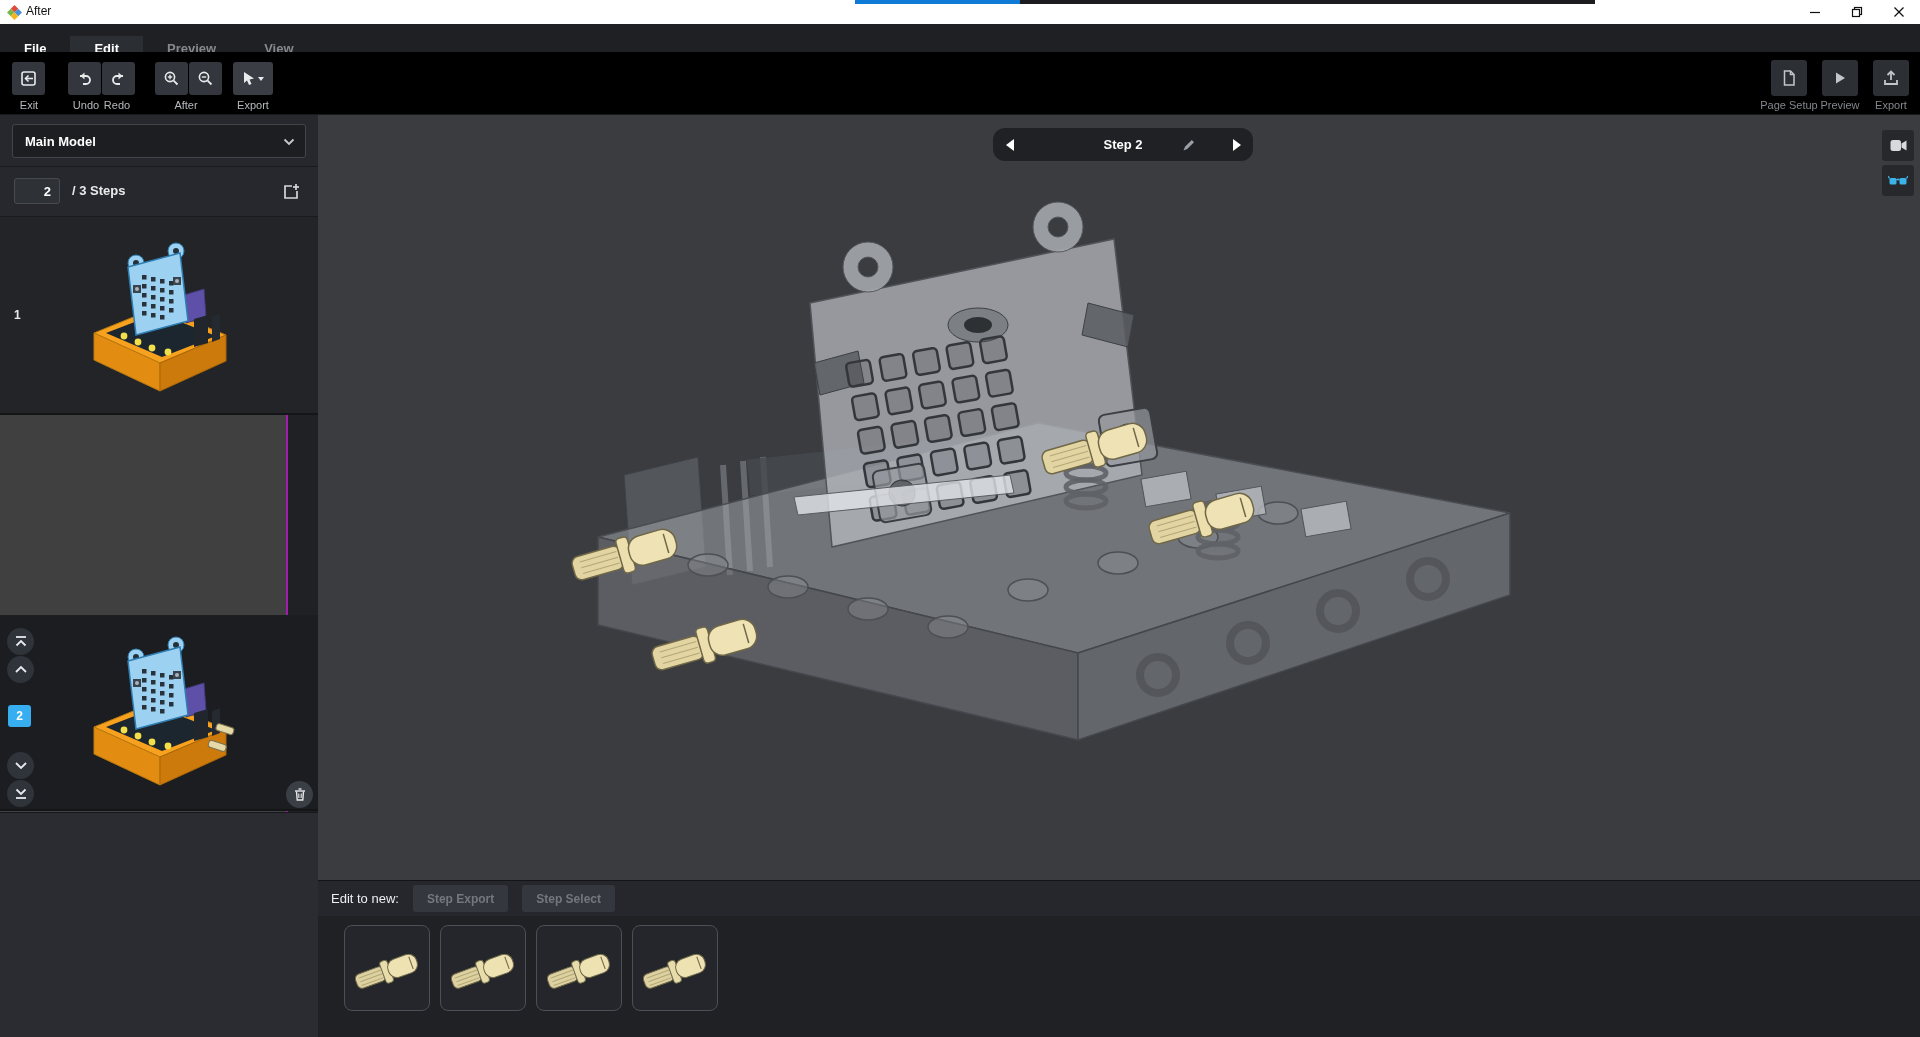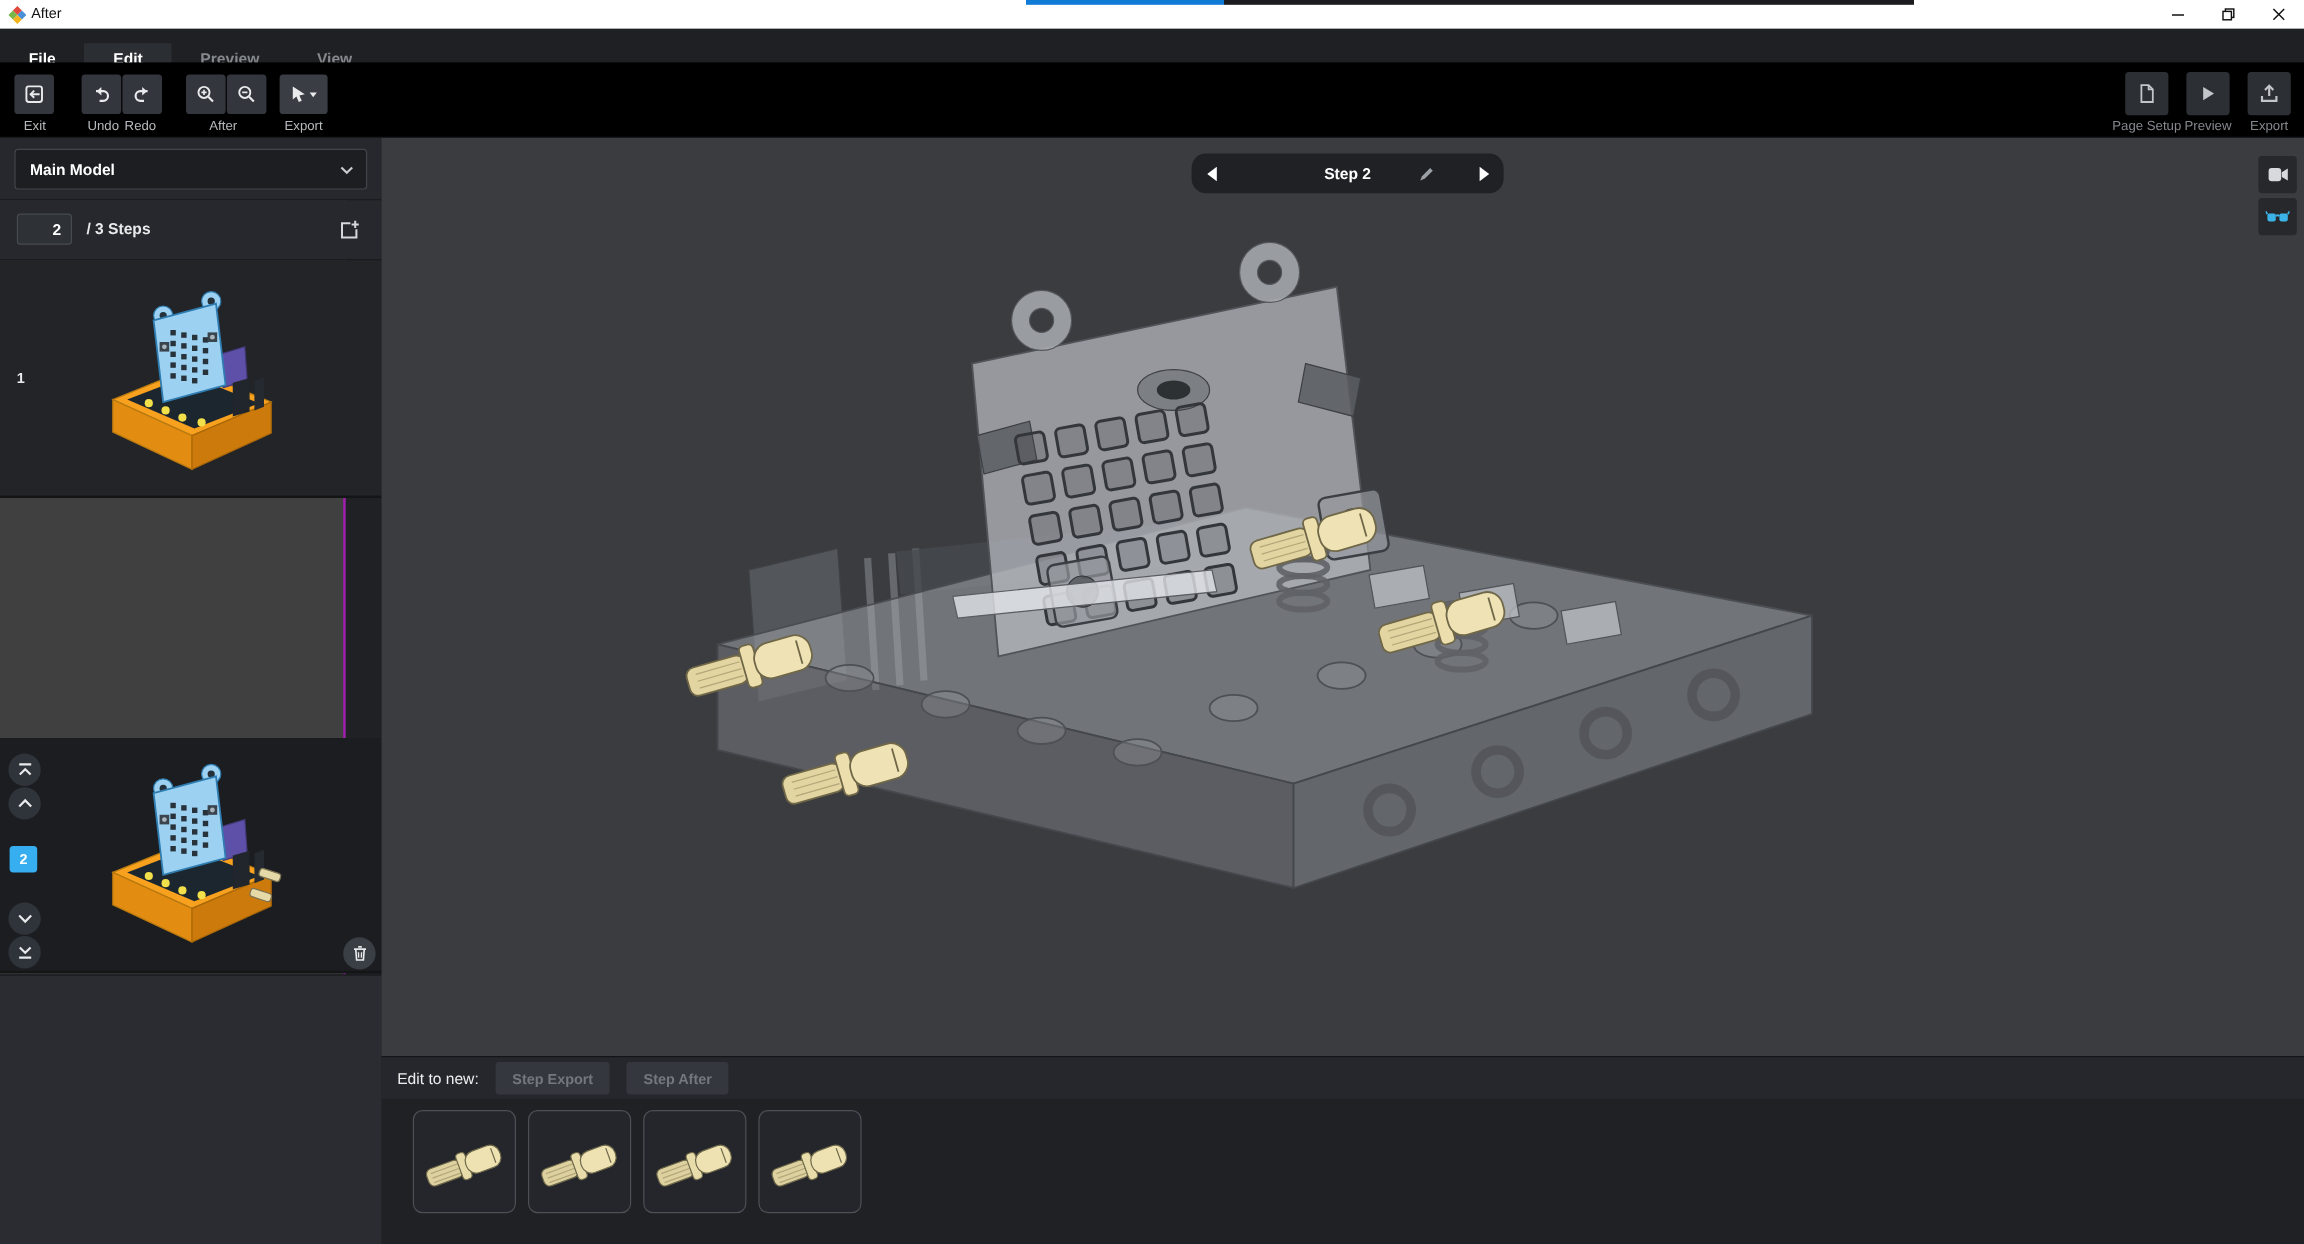--- a/index.html
+++ b/index.html
@@ -487,21 +487,21 @@
       <path d="M8.5 5 Q10 3.8 11.5 5" fill="none" stroke="#3cb3e8" stroke-width="1.6"></path>
       <line x1="1.5" y1="3.5" x2="0" y2="1" stroke="#3cb3e8" stroke-width="1.4"></line>
       <line x1="18.5" y1="3.5" x2="20" y2="1" stroke="#3cb3e8" stroke-width="1.4"></line>
     </svg>
   </div>
 </div>
 
 <div id="movebar" class="abs">
   <span id="move-label">Edit to new:</span>
   <div class="movebtn">Step Export</div>
-  <div class="movebtn">Step After</div>
+  <div class="movebtn">Step Select</div>
 </div>
 
 <div id="tray" class="abs">
   <div class="part-cell abs" style="left:26px">
     <svg width="74" height="84" viewBox="0 0 74 84">
         <use href="#tray-pin"></use>
       </svg>
   </div>
   <div class="part-cell abs" style="left:122px">
     <svg width="74" height="84" viewBox="0 0 74 84">

